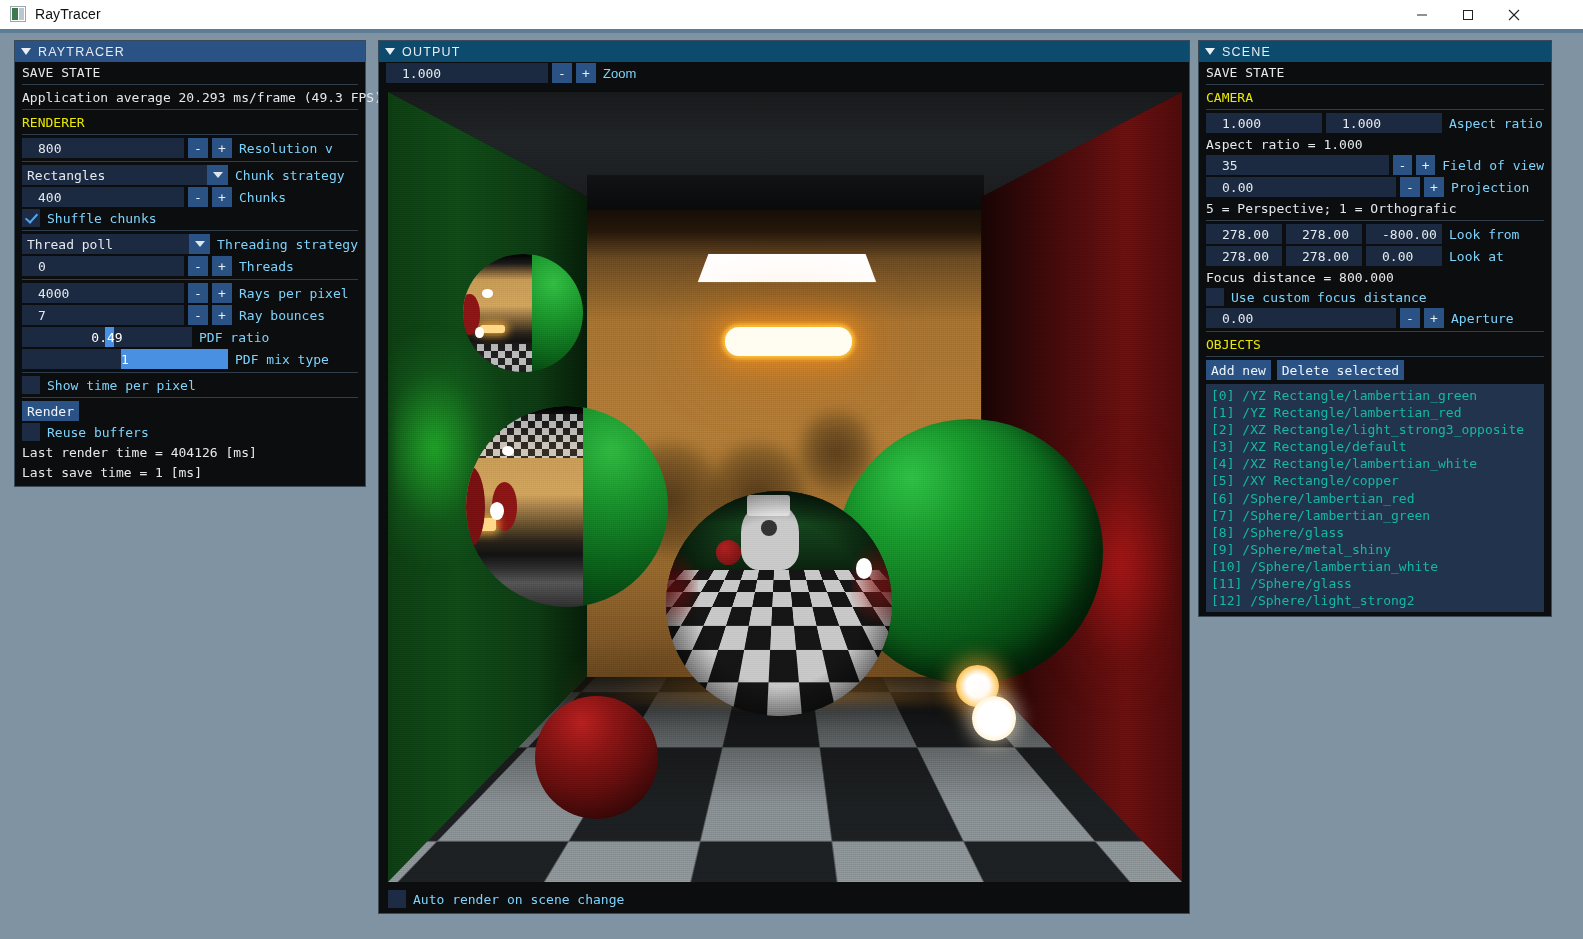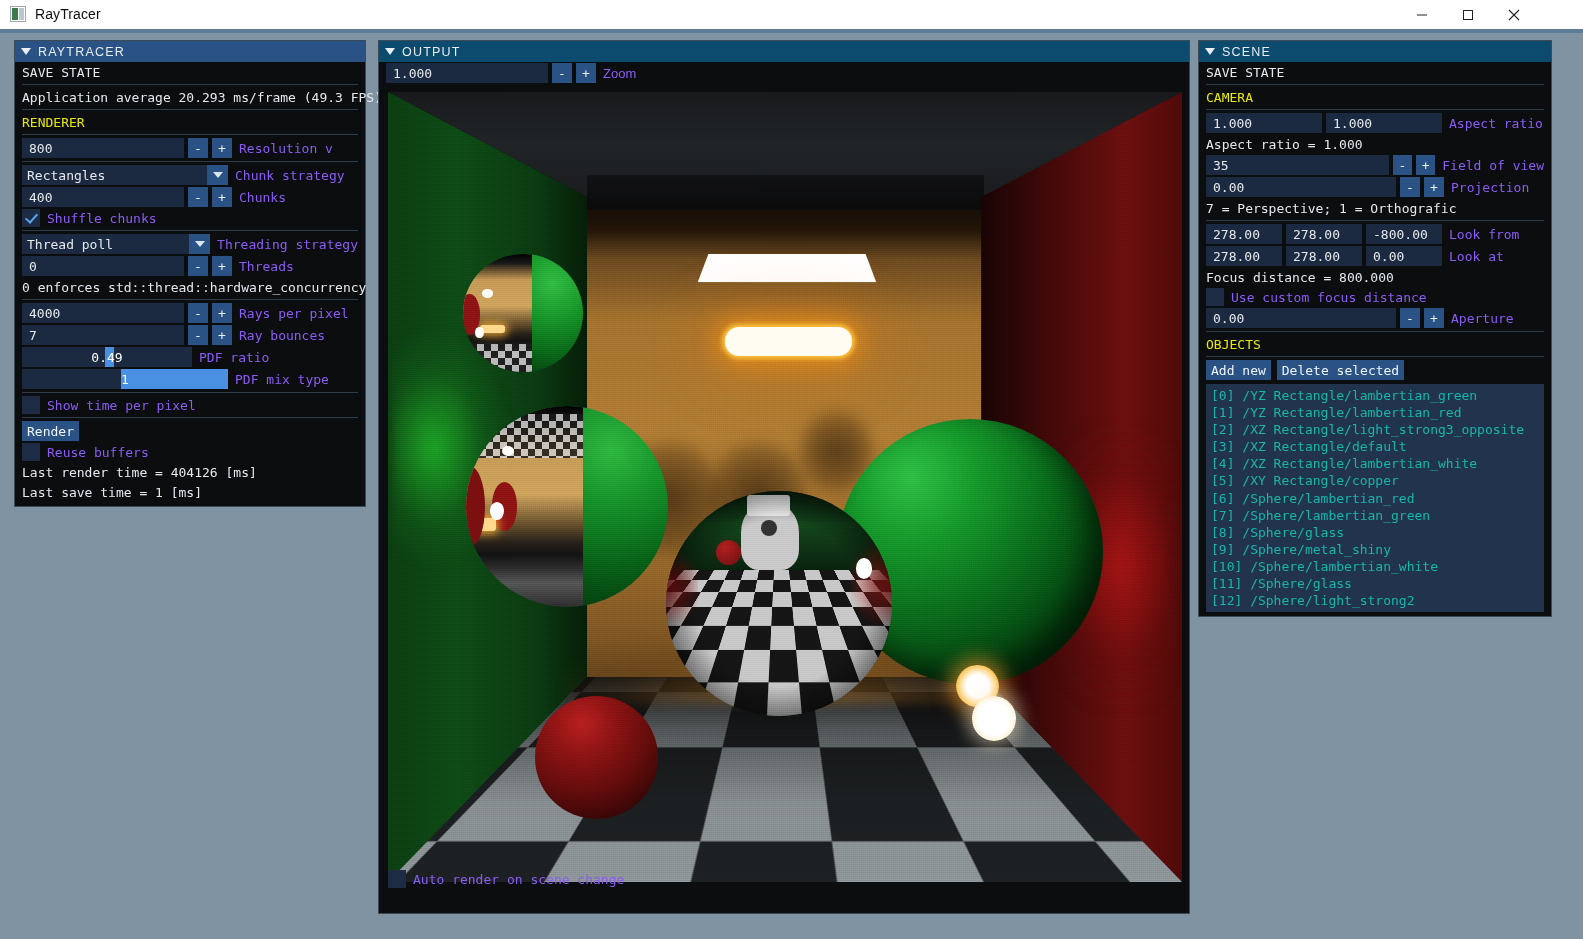--- a/index.html
+++ b/index.html
@@ -72,27 +72,27 @@
     padding: 1px 0;
   }
   .sep { height: 1px; background: #2e3d49; margin: 2px 0; }
   .txt {
     font-family: "DejaVu Sans Mono", monospace;
     font-size: 13px; color: #e4e9ee; white-space: pre; line-height: 17px;
   }
   .txt-yellow { color: #e8e800; }
   .lbl {
     font-family: "DejaVu Sans Mono", monospace;
-    font-size: 13px; color: #8b5cf6; white-space: pre; margin-left: 7px;
+    font-size: 13px; color: #7dd3fc; white-space: pre; margin-left: 7px;
   }
   .lbl-prop { font-family: "Liberation Sans", sans-serif; font-size: 13px; }
 
   .field {
     background: #1b2a41; height: 20px; display: flex; align-items: center;
-    padding-left: 7px; font-family: "DejaVu Sans Mono", monospace;
+    padding-left: 16px; font-family: "DejaVu Sans Mono", monospace;
     font-size: 13px; color: #e4e9ee; white-space: pre; overflow: hidden;
   }
   .combo {
     background: #1b2a41; height: 20px; display: flex; align-items: center;
     justify-content: space-between; padding-left: 5px;
     font-family: "DejaVu Sans Mono", monospace; font-size: 13px; color: #e4e9ee;
   }
   .combo-arrow {
     width: 21px; height: 20px; background: #2a5285;
     display: flex; align-items: center; justify-content: center;
@@ -136,21 +136,21 @@
 
   
   #panel-raytracer { left: 14px; top: 40px; width: 352px; }
 
   
   #panel-output { left: 378px; top: 40px; width: 812px; height: 874px; }
   #render-wrap {
     position: absolute; left: 9px; top: 51px; width: 794px; height: 790px;
     background: #000; overflow: hidden;
   }
-  #autorender-row { position: absolute; left: 9px; bottom: 24px; }
+  #autorender-row { position: absolute; left: 9px; bottom: 4px; }
 
   
   #panel-scene { left: 1198px; top: 40px; width: 354px; }
 
   
   #scene-img { position: absolute; inset: 0; background: #050505; }
   .s { position: absolute; }
 
   
   #back-wall {
@@ -465,23 +465,20 @@
       <span class="lbl">Threading strategy</span>
     </div>
 
     <div class="row">
       <div class="field" style="width:162px">0</div>
       <div class="pm">-</div>
       <div class="pm">+</div>
       <span class="lbl">Threads</span>
     </div>
 
-    <div class="row">
-      <span class="txt">0 enforces std::thread::hardware_concurrency</span>
-    </div>
     <div class="sep"></div>
 
     <div class="row">
       <div class="field" style="width:162px">4000</div>
       <div class="pm">-</div>
       <div class="pm">+</div>
       <span class="lbl">Rays per pixel</span>
     </div>
 
     <div class="row">
@@ -664,21 +661,21 @@
     </div>
 
     <div class="row">
       <div class="field" style="width:190px">0.00</div>
       <div class="pm">-</div>
       <div class="pm">+</div>
       <span class="lbl">Projection</span>
     </div>
 
     <div class="row">
-      <span class="txt">7 = Perspective; 1 = Orthografic</span>
+      <span class="txt">5 = Perspective; 1 = Orthografic</span>
     </div>
     <div class="sep"></div>
 
     <div class="row">
       <div class="field" style="width:76px">278.00</div>
       <div class="field" style="width:76px;margin-left:4px">278.00</div>
       <div class="field" style="width:76px;margin-left:4px">-800.00</div>
       <span class="lbl">Look from</span>
     </div>
 

